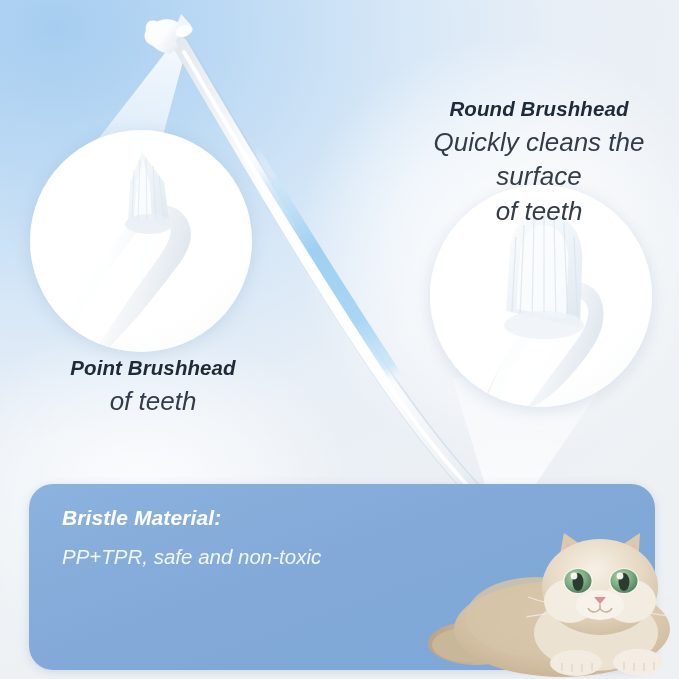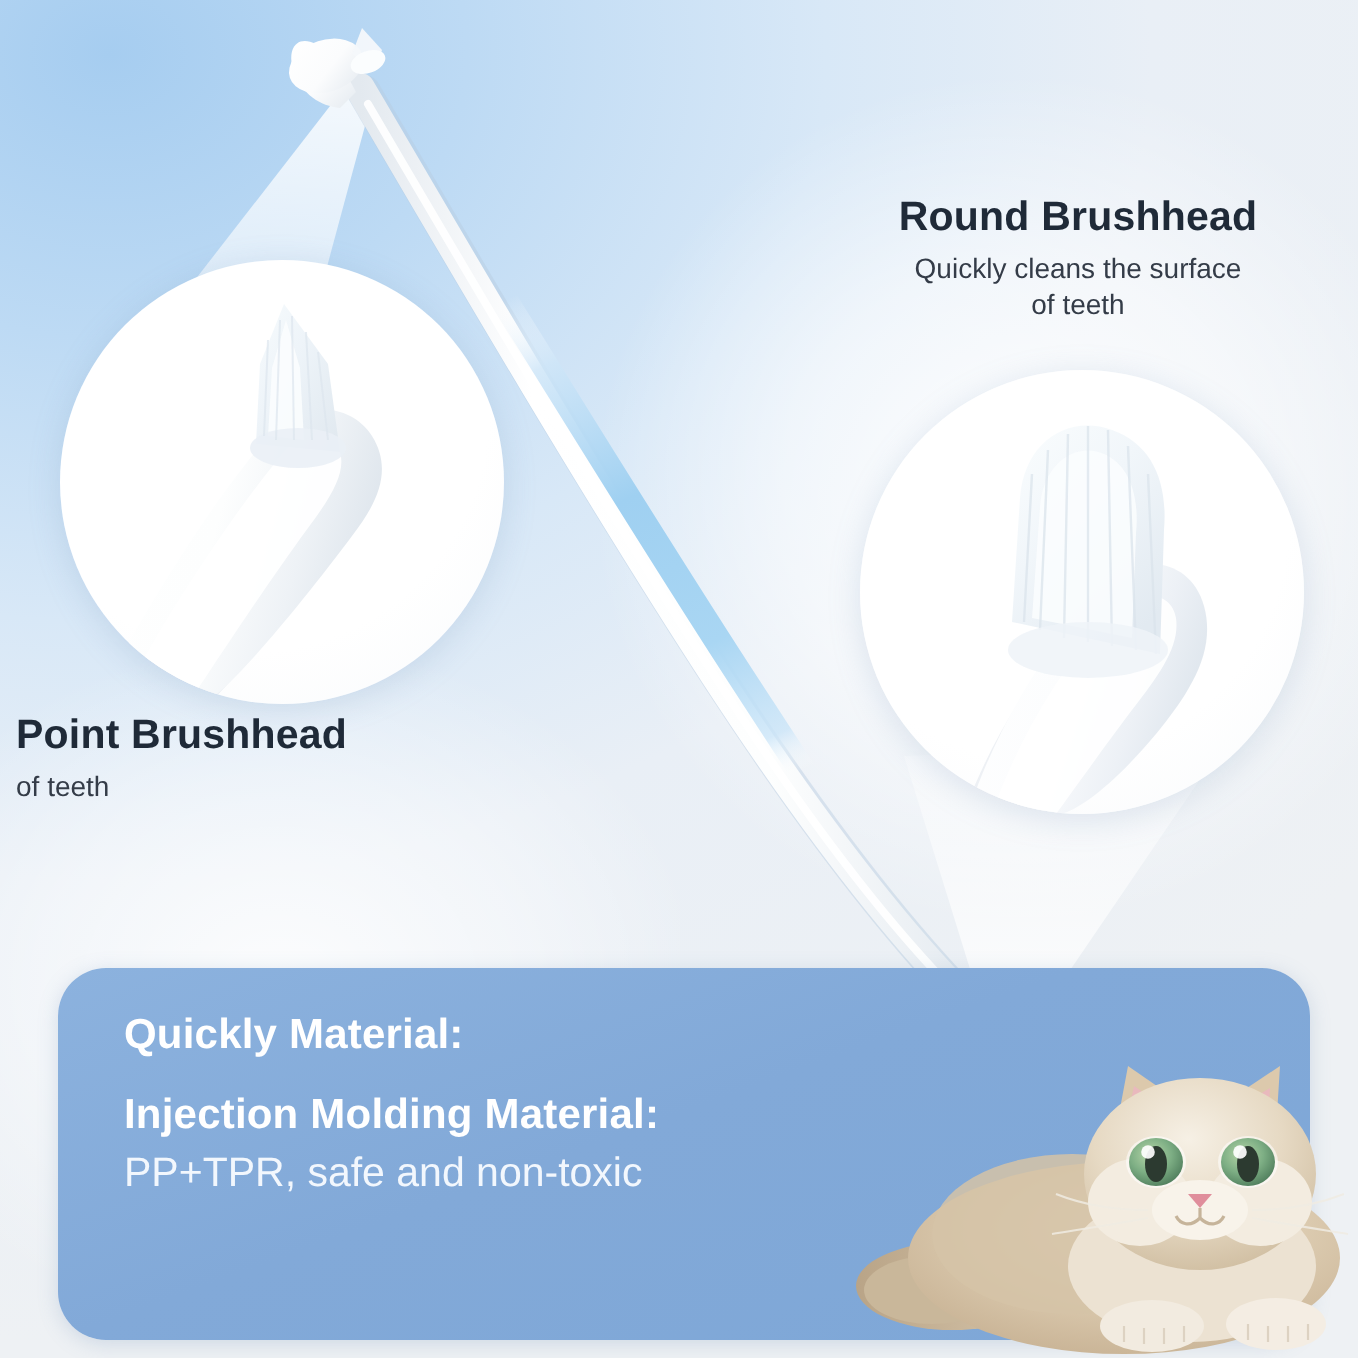--- a/index.html
+++ b/index.html
@@ -10,20 +10,21 @@
     overflow:hidden;
     background:#e9eef5;
   }
   #stage {
     position:relative;
     width:679px; height:679px;
     overflow:hidden;
     background:
       radial-gradient(120% 95% at 8% 4%, #a6cdf0 0%, #bddaf4 22%, #d8e8f7 44%, #e9eff6 64%, #eef1f4 100%),
       linear-gradient(135deg,#a8cff0 0%, #cfe4f6 35%, #eef1f4 70%, #f2f4f6 100%);
+    font-style: italic;
   }
   
   .bg-glow {
     position:absolute; left:300px; top:40px; width:420px; height:420px;
     background:radial-gradient(circle at 50% 50%, rgba(255,255,255,.92) 0%, rgba(255,255,255,.55) 40%, rgba(255,255,255,0) 72%);
     pointer-events:none;
   }
   .bg-glow2 {
     position:absolute; left:-60px; top:330px; width:400px; height:330px;
     background:radial-gradient(ellipse at 50% 50%, rgba(255,255,255,.85) 0%, rgba(255,255,255,.4) 45%, rgba(255,255,255,0) 75%);
@@ -47,25 +48,25 @@
   #circle-round { left:430px; top:185px; width:222px; height:222px; }
   .circle svg { position:absolute; left:0; top:0; width:100%; height:100%; }
 
   
   .callout-text { position:absolute; color:#222b38; }
   .callout-title {
     font-weight:bold; font-size:20.5px; letter-spacing:.1px;
     color:#1f2a38; line-height:1.22;
   }
   .callout-desc {
-    font-size:14px; color:#343c48; line-height:1.32; font-weight:400;
+    font-size:26px; color:#343c48; line-height:1.32; font-weight:400;
   }
   #text-round { left:405px; top:96px; width:268px; text-align:center; }
   #text-round .callout-title { margin-bottom:4px; }
-  #text-point { left:8px; top:355px; width:290px; }
+  #text-point { left:8px; top:355px; width:290px; text-align:center; }
   #text-point .callout-title { margin-bottom:4px; }
 
   
   #banner {
     position:absolute; left:29px; top:484px; width:626px; height:186px;
     background:linear-gradient(160deg,#8cb2de 0%, #82a9d8 45%, #7ea7d7 100%);
     border-radius:24px;
     box-shadow:0 2px 10px rgba(110,145,185,.25);
     overflow:hidden;
   }
@@ -246,25 +247,24 @@
 
   <div class="callout-text" id="text-point">
     <div class="callout-title">Point Brushhead</div>
     <div class="callout-desc">of teeth</div>
   </div>
 
   <div id="banner">
     <div id="banner-inner">
 
       <div class="mat-block">
-        <div class="mat-label">Quickly Material:</div>
+        <div class="mat-label">Bristle Material:</div>
       </div>
 
       <div class="mat-block">
-        <div class="mat-label">Injection Molding Material:</div>
         <div class="mat-value">PP+TPR, safe and non-toxic</div>
       </div>
 
     </div>
   </div>
 
   <svg id="cat" viewBox="0 0 256 158">
     <defs>
       <radialGradient id="bodyFur" cx="0.55" cy="0.35" r="0.8">
         <stop offset="0%" stop-color="#ece0cd"></stop>

